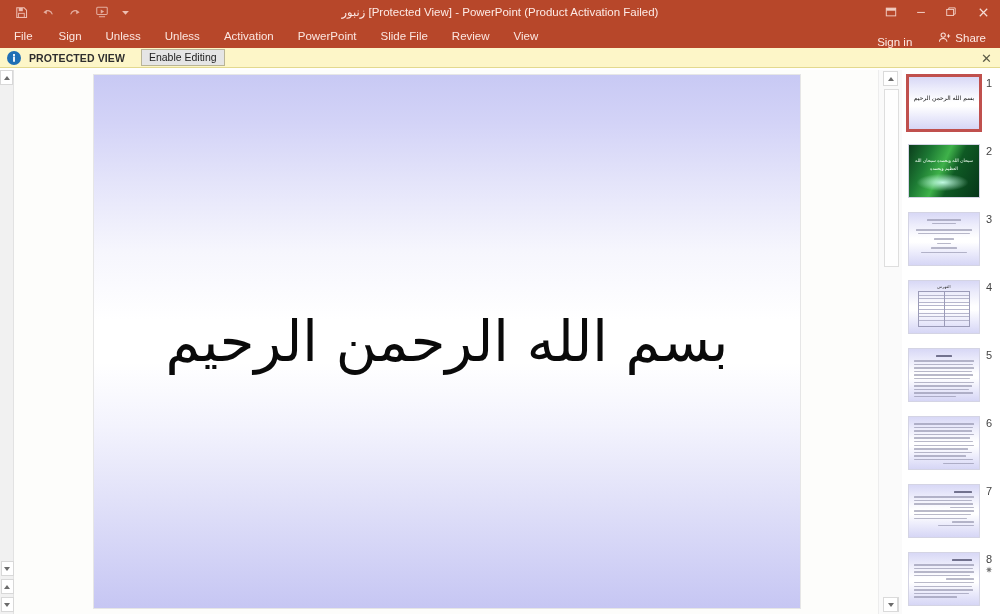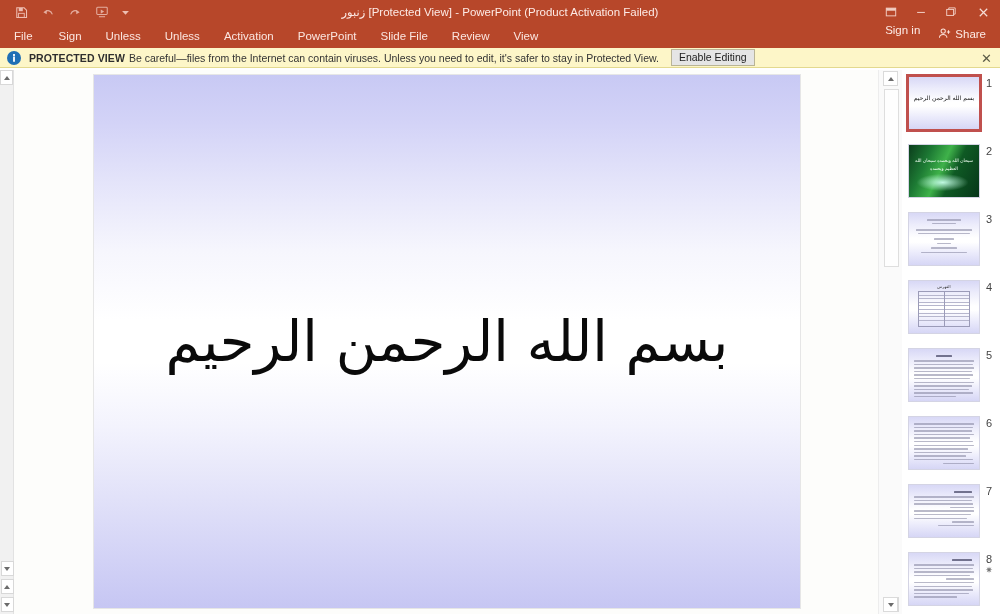--- a/index.html
+++ b/index.html
@@ -52,21 +52,21 @@
     color: #fbe6e0; font-size: 11.5px; white-space: nowrap;
   }
   .tab.file { padding: 0 14px; }
   .tellme {
     display: flex; align-items: center; gap: 4px;
     margin-left: 14px; color: #fbdcd4; font-size: 11.5px; font-style: italic;
     white-space: nowrap;
   }
   .ribbon-right {
     position: absolute; right: 4px; top: 0; height: 24px;
-    display: flex; align-items: flex-start; gap: 4px;
+    display: flex; align-items: flex-end; gap: 12px;
   }
   .signin { color: #fdeae5; font-size: 11.5px; padding: 0 8px; }
   .share {
     display: flex; align-items: center; gap: 4px;
     color: #fdeae5; font-size: 11.5px; padding: 0 10px 0 6px; height: 20px;
   }
 
   
   .pvbar {
     position: absolute; top: 48px; left: 0; width: 1000px; height: 20px;
@@ -316,21 +316,20 @@
   </div>
 
   <div class="pvbar">
     <span class="pv-icon">
       <svg width="16" height="16" viewBox="0 0 16 16">
           <circle cx="8" cy="8" r="7" fill="#1f6fb5"></circle>
           <path fill="#fff" d="M7.1 6.6h1.8v5.2H7.1zM7.1 4.1h1.8v1.8H7.1z"></path>
         </svg>
     </span>
     <span class="pv-strong">PROTECTED VIEW</span>
-    <span class="pv-msg">Be careful—files from the Internet can contain viruses. Unless you need to edit, it's safer to stay in Protected View.</span>
     <button class="pv-btn">Enable Editing</button>
     <span class="pv-close">✕</span>
   </div>
 
   <div class="workspace">
 
     <div class="leftrail">
       <div class="box">
         <span class="tri tri-up"></span>
       </div>

